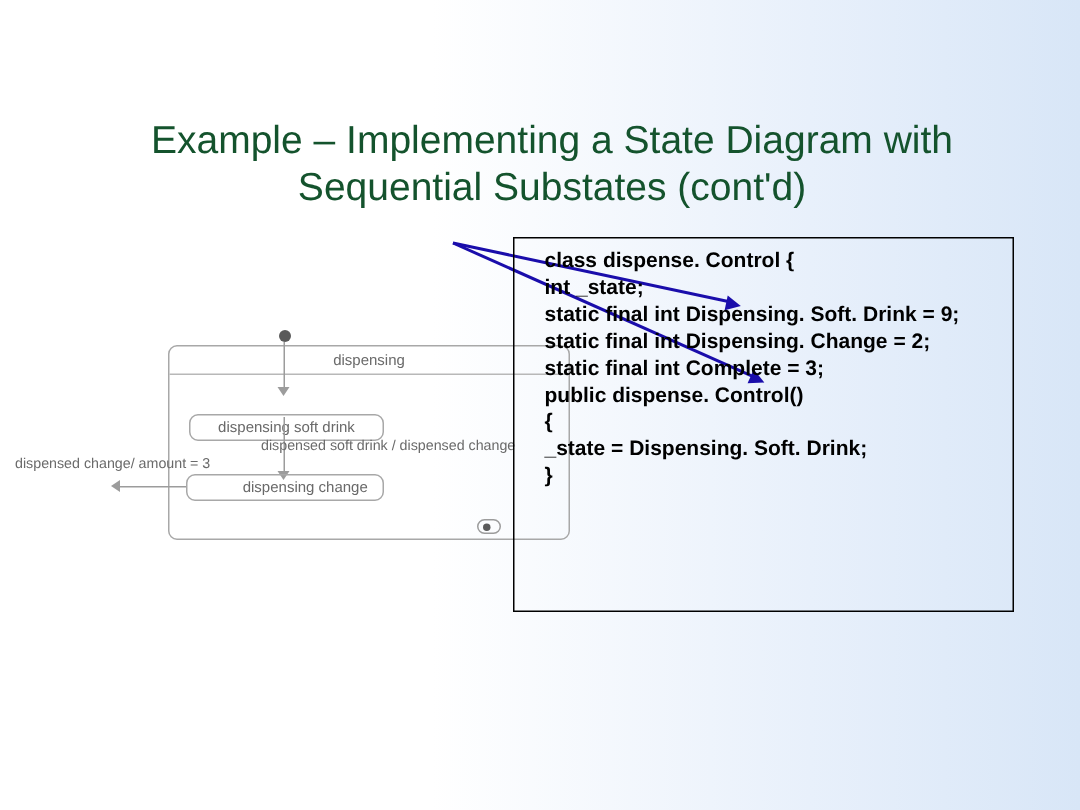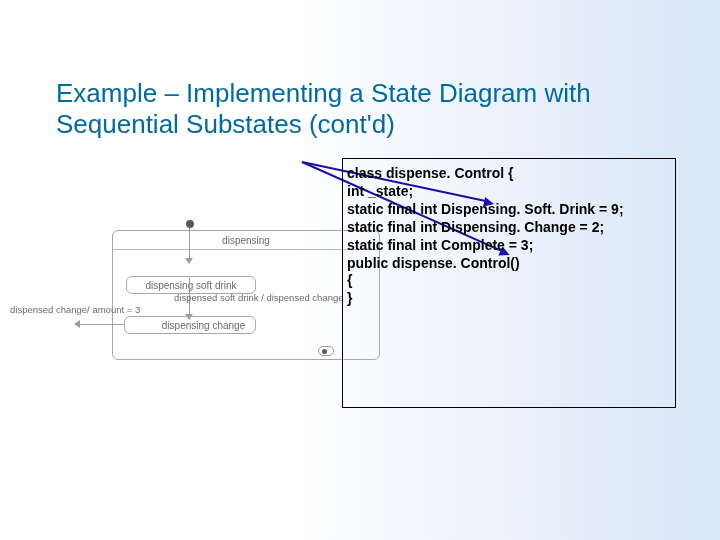--- a/index.html
+++ b/index.html
@@ -9,22 +9,22 @@
     font-family: Arial, Helvetica, sans-serif;
     position: relative;
   }
   .title {
     position: absolute;
     top: 78px;
     left: 56px;
     right: 40px;
     font-size: 26px;
     font-weight: 400;
-    text-align: left;
-    color: #0369a1;
+    text-align: center;
+    color: #14532d;
     line-height: 1.2;
   }
   .content { position: absolute; top: 158px; left: 0; right: 0; bottom: 0; }
   .diagram { position: absolute; top: 66px; left: 24px; width: 320px; height: 160px; }
   .dgrect {
     position: absolute; border: 1px solid #a8a8a8; border-radius: 6px;
     font-family: Arial, sans-serif; color: #696969; padding: 2px 4px; text-align: center;
     background: transparent;
   }
   .outer { top: 6px; left: 88px; width: 268px; height: 130px; }
@@ -80,21 +80,21 @@
     border-top: 5px solid transparent; border-bottom: 5px solid transparent;
     border-left: 10px solid #1a0dab; transform: rotate(12deg);
   }
   .ptr-arrow-bot {
     position: absolute; top: 90px; left: 500px; width: 0; height: 0;
     border-top: 5px solid transparent; border-bottom: 5px solid transparent;
     border-left: 10px solid #1a0dab; transform: rotate(24deg);
   }
   .codebox {
     position: absolute; top: 0; left: 342px; width: 334px; height: 250px;
-    border: 1px solid #000; background: transparent; padding: 6px 4px;
+    border: 1px solid #000; background: transparent; padding: 6px 20px;
     font-family: Arial, sans-serif; font-size: 14px; color: #000;
     line-height: 1.28; font-weight: 700;
   }
 </style>
 </head>
 <body>
 
 <div class="title">Example – Implementing a State Diagram with Sequential Substates (cont'd)</div>
 
 <div class="content">
@@ -124,16 +124,17 @@
   <div class="ptr-arrow-bot"></div>
 
   <div class="codebox">
     <div>class dispense. Control {</div>
     <div>  int _state;</div>
     <div>  static final int Dispensing. Soft. Drink = 9;</div>
     <div>  static final int Dispensing. Change = 2;</div>
     <div>  static final int Complete = 3;</div>
     <div>  public dispense. Control()</div>
     <div>  {</div>
+    <div>    _state = Dispensing. Soft. Drink;</div>
     <div>  }</div>
   </div>
 
 </div>
 
 </body></html>

